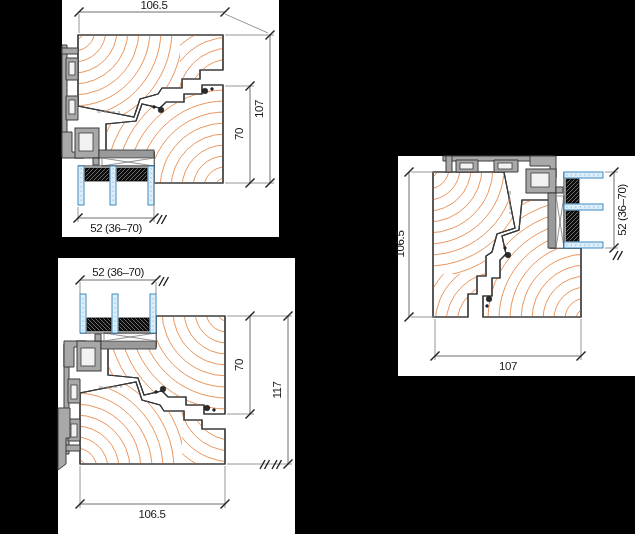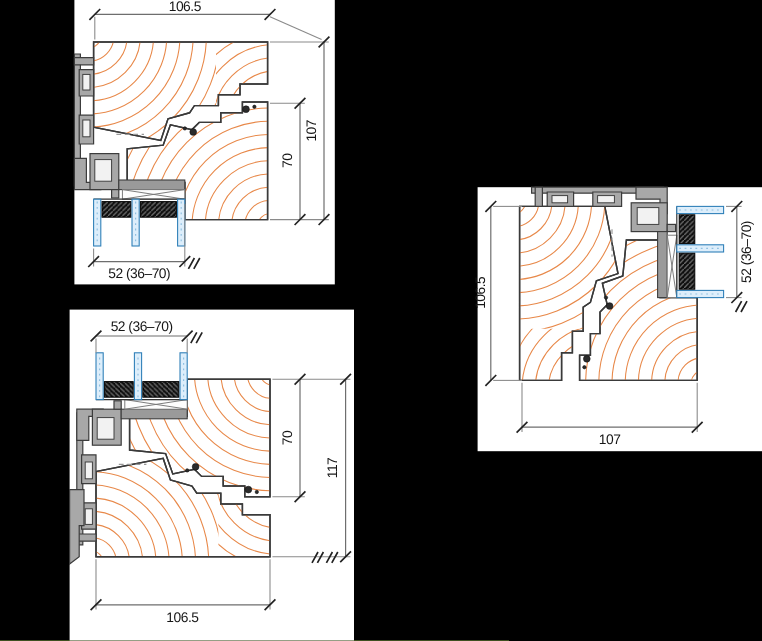--- a/index.html
+++ b/index.html
@@ -1,16 +1,16 @@
 <!DOCTYPE html>
 <html><head>
 <meta charset="utf-8">
 <style>
   html,body{margin:0;padding:0;background:#000;}
-  .stage{position:relative;width:635px;height:534px;background:#bef264;overflow:hidden;
+  .stage{position:relative;width:635px;height:534px;background:#c4b5fd;overflow:hidden;
          font-family:"Liberation Sans",sans-serif;}
   svg{display:block;}
   text{font-family:"Liberation Sans",sans-serif;font-size:11.5px;fill:#161616;letter-spacing:-0.4px;}
   .dimline{stroke:#6e6e6e;stroke-width:1;fill:none;}
   .extline{stroke:#8a8a8a;stroke-width:0.9;fill:none;}
   .tick{stroke:#222;stroke-width:1.4;fill:none;}
   .wood{fill:#ffffff;stroke:#3a3a3a;stroke-width:1.2;}
   .ring{fill:none;stroke:#e8894a;stroke-width:0.9;}
   .alu{fill:#a8a8a8;stroke:#3c3c3c;stroke-width:1;}
   .aluin{fill:#f2f2f2;stroke:#3c3c3c;stroke-width:0.8;}

